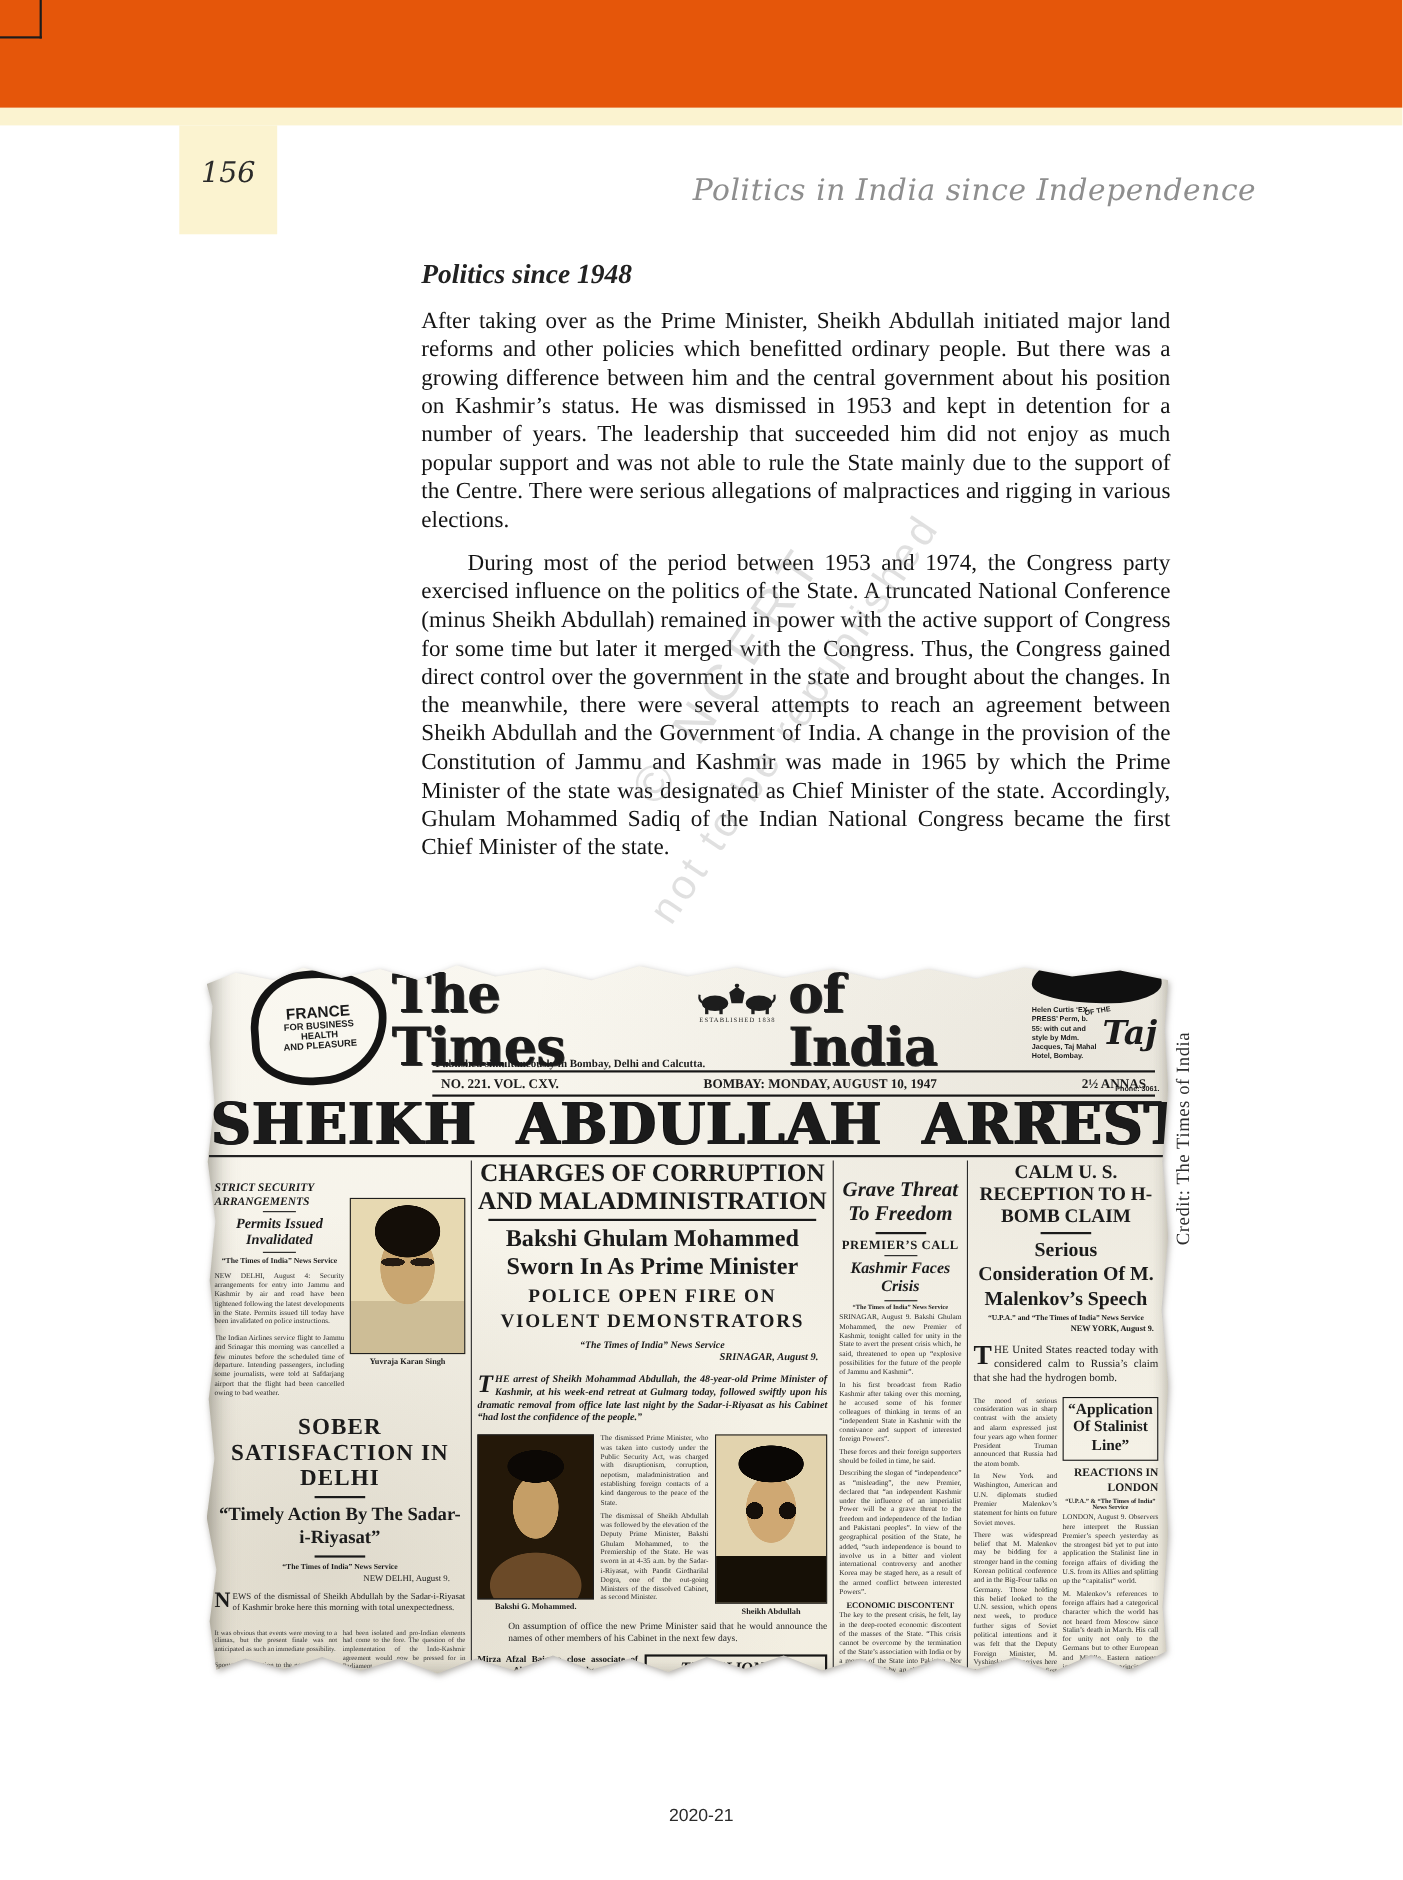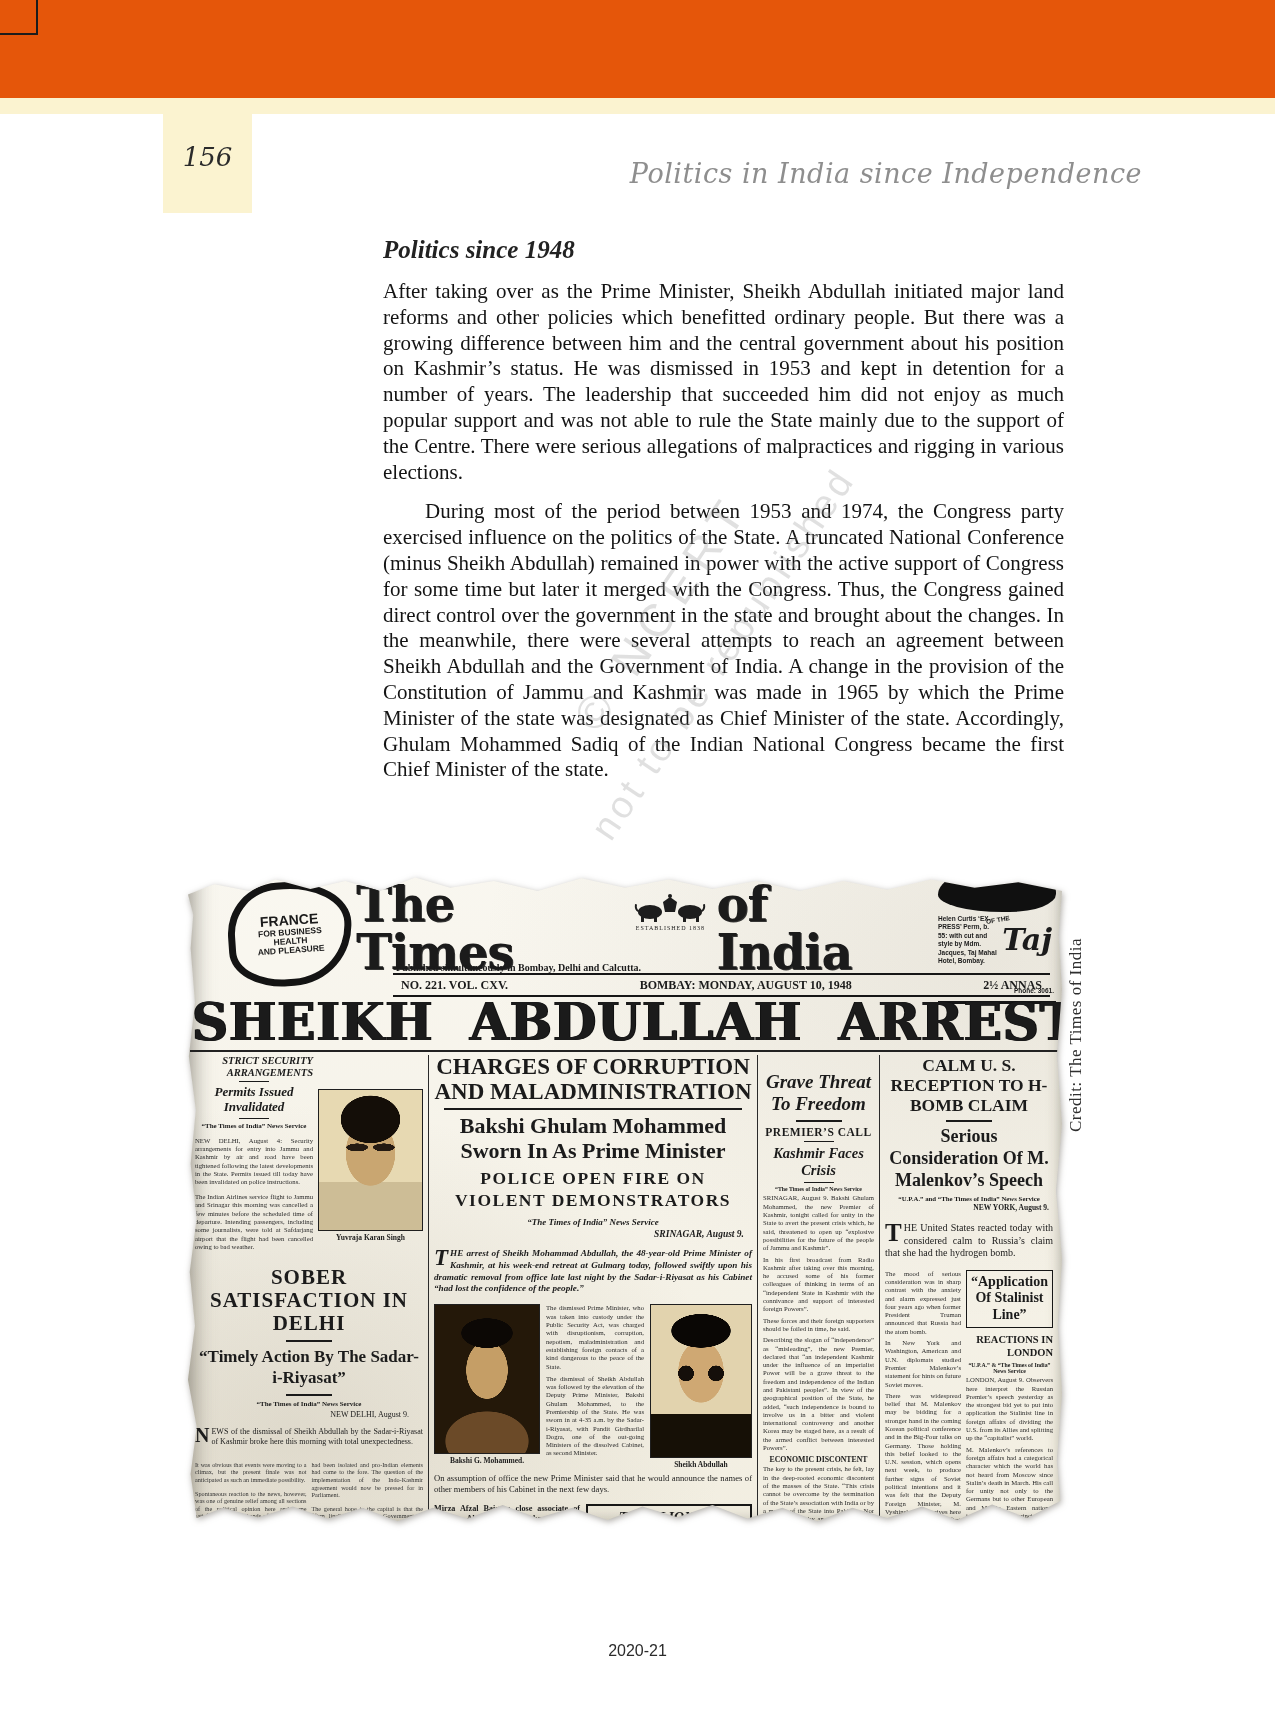--- a/index.html
+++ b/index.html
@@ -87,21 +87,21 @@
   .tiny2{font-size:6.2px;line-height:1.22;text-align:justify;color:#333;}
   .rule-sm{width:30px;border-top:1.5px solid #1a1a1a;margin:3px auto;}
   .orn{width:46px;border-top:2px solid #1a1a1a;margin:5px auto 4px;}
   .byline{font-size:7px;font-weight:bold;text-align:center;margin:3px 0 1px;}
   .dc::first-letter{font-size:2.5em;float:left;line-height:.78;margin:1px 2px 0 0;font-weight:bold;}
   .caption{font-size:7.5px;font-weight:bold;text-align:center;margin-top:2px;}
   .photo{border:1px solid #1f1f1f;}
   
   .a-top{display:flex;gap:5px;}
   .a-left{width:118px;}
-  .kicker{font-size:10.5px;font-weight:bold;font-style:italic;text-align:right;line-height:1.1;}
+  .kicker{font-size:10.5px;font-weight:bold;font-style:italic;text-align:left;line-height:1.1;margin-top:20px;}
   .permits{font-size:13px;font-weight:bold;font-style:italic;text-align:center;line-height:1.15;margin-top:2px;}
   .a-right{flex:1;padding-top:34px;}
   .photo-karan{height:140px;background:
       radial-gradient(ellipse 11px 4px at 37% 41%, #241a12 97%, transparent),
       radial-gradient(ellipse 11px 4px at 63% 41%, #241a12 97%, transparent),
       radial-gradient(ellipse 30px 24px at 50% 21%, #140e08 98%, transparent),
       radial-gradient(ellipse 25px 33px at 50% 45%, #c9a671 98%, transparent),
       linear-gradient(to top, #cdbd96 34%, rgba(0,0,0,0) 34%),
       #e7d9b2;}
   .sober{font-size:21px;font-weight:bold;text-align:center;letter-spacing:1px;line-height:1.1;margin-top:8px;}
@@ -126,21 +126,21 @@
       #241809;}
   .photo-sheikh{width:100px;height:152px;background:
       radial-gradient(circle 8px at 35% 45%, #150f0a 97%, transparent),
       radial-gradient(circle 8px at 65% 45%, #150f0a 97%, transparent),
       radial-gradient(ellipse 30px 17px at 50% 17%, #0a0705 98%, transparent),
       radial-gradient(ellipse 23px 31px at 50% 44%, #cfa873 98%, transparent),
       linear-gradient(to top, #161006 28%, rgba(0,0,0,0) 28%),
       #e2d3ae;}
   .b-midtext{flex:1;}
   .b-midtext p{margin:0 0 4px;}
-  .b-on{font-size:8.6px;line-height:1.25;margin-top:4px;text-align:justify;}
+  .b-on{font-size:8.6px;line-height:1.25;margin-top:4px;text-align:justify;margin-left:28px;}
   .b-bottom{display:flex;gap:6px;margin-top:3px;}
   .b-bottom-left{flex:1;font-size:8.2px;font-weight:bold;line-height:1.25;text-align:justify;}
   .lion-box{border:2px solid #161616;width:150px;padding:3px 6px;text-align:center;align-self:flex-start;}
   .lion-head{font-size:14.5px;font-weight:bold;font-style:italic;line-height:1.15;}
   
   .grave{font-size:19px;font-weight:bold;font-style:italic;text-align:center;line-height:1.15;margin-top:16px;}
   .premier{font-size:11.5px;font-weight:bold;text-align:center;margin-top:2px;letter-spacing:.5px;}
   .kashmir{font-size:14.5px;font-weight:bold;font-style:italic;text-align:center;line-height:1.2;margin-top:2px;}
   .c-by{font-size:5.8px;font-weight:bold;text-align:center;margin:3px 0 2px;}
   .c-sub{font-size:7.8px;font-weight:bold;text-align:center;margin:3px 0 1px;}
@@ -225,21 +225,21 @@
       <div class="taj-blob"></div>
       <div class="taj-ofthe">OF THE</div>
       <div class="taj-lines">Helen Curtis ‘EX-PRESS’ Perm, b. 55: with cut and style by Mdm. Jacques, Taj Mahal Hotel, Bombay.</div>
       <div class="taj-name">Taj</div>
       <div class="taj-phone">Phone: 3061.</div>
       <div class="taj-rule"></div>
     </div>
 
     <div class="dateline">
       <span>NO. 221. VOL. CXV.</span>
-      <span>BOMBAY: MONDAY, AUGUST 10, 1948</span>
+      <span>BOMBAY: MONDAY, AUGUST 10, 1947</span>
       <span>2½ ANNAS</span>
     </div>
 
     <div class="banner">SHEIKH ABDULLAH ARRESTED</div>
 
     <div class="cols">
 
       <div class="col colA">
         <div class="a-top">
           <div class="a-left">

